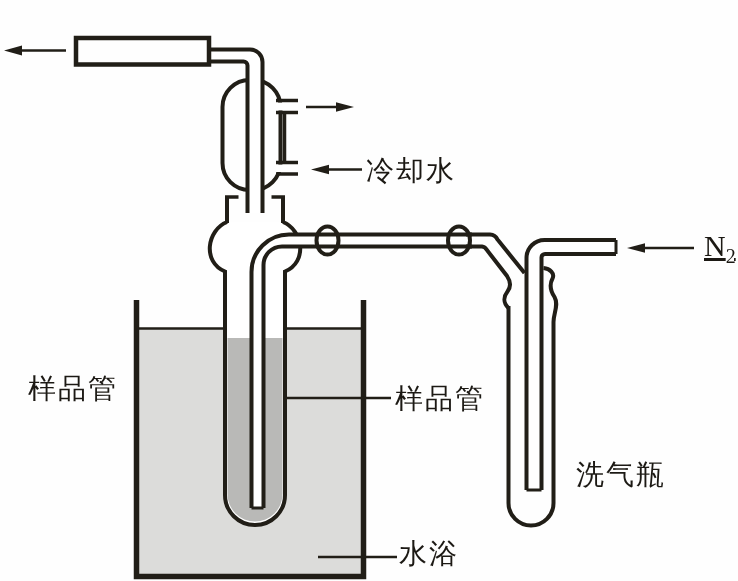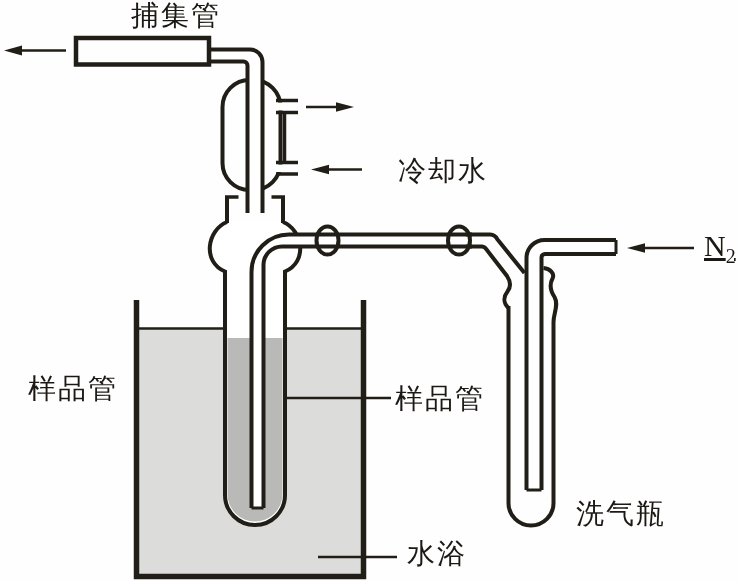--- a/index.html
+++ b/index.html
@@ -93,28 +93,27 @@
       <polygon points="354,107 336,102.2 336,111.8"></polygon>
       <line class="ln" x1="362" y1="169.5" x2="326" y2="169.5" stroke-width="2.5"></line>
       <polygon points="311,169.5 329,164.7 329,174.3"></polygon>
       <line class="ln" x1="694" y1="248" x2="644" y2="248" stroke-width="2.5"></line>
       <polygon points="627,248 645,243.2 645,252.8"></polygon>
       <line class="ln" x1="285" y1="398" x2="391" y2="398" stroke-width="2.5"></line>
       <line class="ln" x1="318" y1="557" x2="397" y2="557" stroke-width="2.5"></line>
     </g>
   </svg>
 
-  <div class="lbl" style="left:131px;top:1px;">捕集管</div>
 
-  <div class="lbl" style="left:366px;top:156px;margin-left:32px;">冷却水</div>
+  <div class="lbl" style="left:366px;top:156px;">冷却水</div>
 
   <div class="lbl-n2" style="left:704px;top:231px;">
     <span>N</span><sub>2</sub>
   </div>
 
   <div class="lbl" style="left:28px;top:374px;">样品管</div>
 
   <div class="lbl" style="left:395px;top:384px;">样品管</div>
 
-  <div class="lbl" style="left:576px;top:460px;margin-top:39px;">洗气瓶</div>
+  <div class="lbl" style="left:576px;top:460px;">洗气瓶</div>
 
-  <div class="lbl" style="left:399px;top:539px;margin-left:8px;">水浴</div>
+  <div class="lbl" style="left:399px;top:539px;">水浴</div>
 </div>
 
 </body></html>

